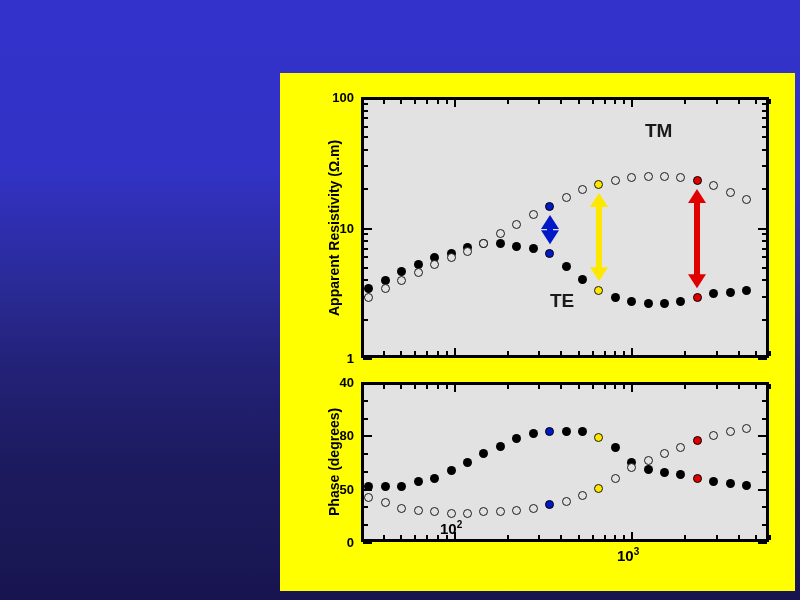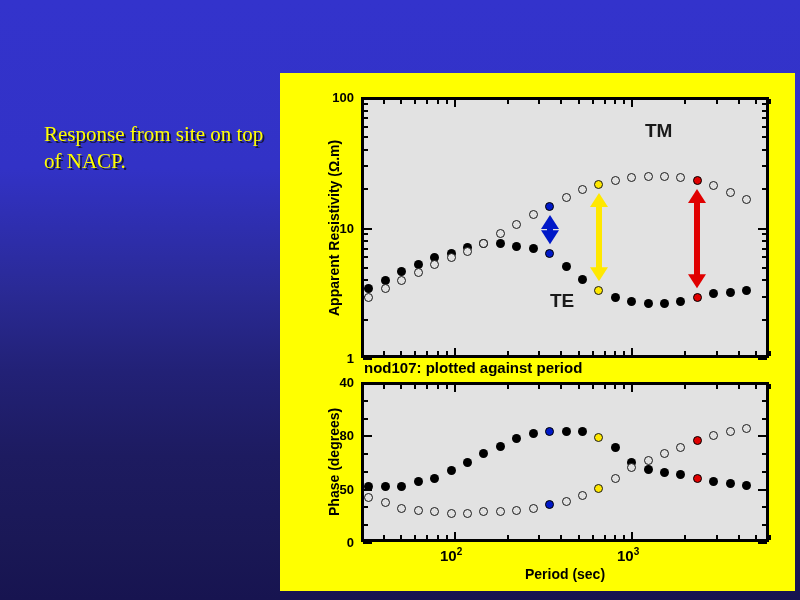--- a/index.html
+++ b/index.html
@@ -82,39 +82,36 @@
 
   .arrow{position:absolute;}
 </style>
 </head>
 <body>
 
 <div id="stage">
 
 
   <div class="body-text">
-    <span class="para2">Response from site on top of NACP.</span>
   </div>
 
   <div class="figure-panel"></div>
 
   <div class="plot-box" id="plot-resistivity"></div>
 
   <div class="ylabel-rot" id="ylab-res" style="left: 326px; top: 315.5px; font-size: 14px;">Apparent Resistivity (Ω.m)</div>
 
-  <div class="subtitle-text">nod107: plotted against period</div>
 
   <div class="mode-label" style="left:645px;top:120px;">TM</div>
   <div class="mode-label" style="left:550px;top:290px;">TE</div>
 
   <div class="plot-box" id="plot-phase"></div>
 
   <div class="ylabel-rot" id="ylab-pha" style="left: 326px; top: 516px; font-size: 14px;">Phase (degrees)</div>
 
-  <div class="xaxis-title" style="left:361px;width:408px;">Period (sec)</div>
 
   <div id="layer-ticks">
       <div class="tick" style="left: 361px; top: 351px; width: 1.6px; height: 5px;"></div>
       <div class="tick" style="left: 361px; top: 99px; width: 1.6px; height: 5px;"></div>
       <div class="tick" style="left: 383px; top: 351px; width: 1.6px; height: 5px;"></div>
       <div class="tick" style="left: 383px; top: 99px; width: 1.6px; height: 5px;"></div>
       <div class="tick" style="left: 400px; top: 351px; width: 1.6px; height: 5px;"></div>
       <div class="tick" style="left: 400px; top: 99px; width: 1.6px; height: 5px;"></div>
       <div class="tick" style="left: 414px; top: 351px; width: 1.6px; height: 5px;"></div>
       <div class="tick" style="left: 414px; top: 99px; width: 1.6px; height: 5px;"></div>
@@ -258,21 +255,21 @@
       <div class="tick" style="left: 758px; top: 382px; width: 9px; height: 1.6px;"></div>
     </div>
   <div id="layer-ticklabels">
       <div class="ytick-label" style="left: 314px; top: 90px;">100</div>
       <div class="ytick-label" style="left: 314px; top: 221px;">10</div>
       <div class="ytick-label" style="left: 314px; top: 351px;">1</div>
       <div class="ytick-label" style="left: 314px; top: 535px;">0</div>
       <div class="ytick-label" style="left: 314px; top: 482px;">50</div>
       <div class="ytick-label" style="left: 314px; top: 428px;">80</div>
       <div class="ytick-label" style="left: 314px; top: 375px;">40</div>
-      <div class="xtick-label" style="left: 440px; top: 546px;">10<sup>2</sup></div>
+      <div class="xtick-label" style="left: 440px; top: 519px;">10<sup>2</sup></div>
       <div class="xtick-label" style="left: 617px; top: 546px;">10<sup>3</sup></div>
     </div>
   <div id="layer-points">
       <div class="pt filled" style="width: 9px; height: 9px; left: 363.839px; top: 284.142px;"></div>
       <div class="pt filled" style="width: 9px; height: 9px; left: 380.555px; top: 276.366px;"></div>
       <div class="pt filled" style="width: 9px; height: 9px; left: 397.361px; top: 267.01px;"></div>
       <div class="pt filled" style="width: 9px; height: 9px; left: 413.633px; top: 260.062px;"></div>
       <div class="pt filled" style="width: 9px; height: 9px; left: 430.08px; top: 252.904px;"></div>
       <div class="pt filled" style="width: 9px; height: 9px; left: 446.867px; top: 249.186px;"></div>
       <div class="pt filled" style="width: 9px; height: 9px; left: 463.252px; top: 243.215px;"></div>

